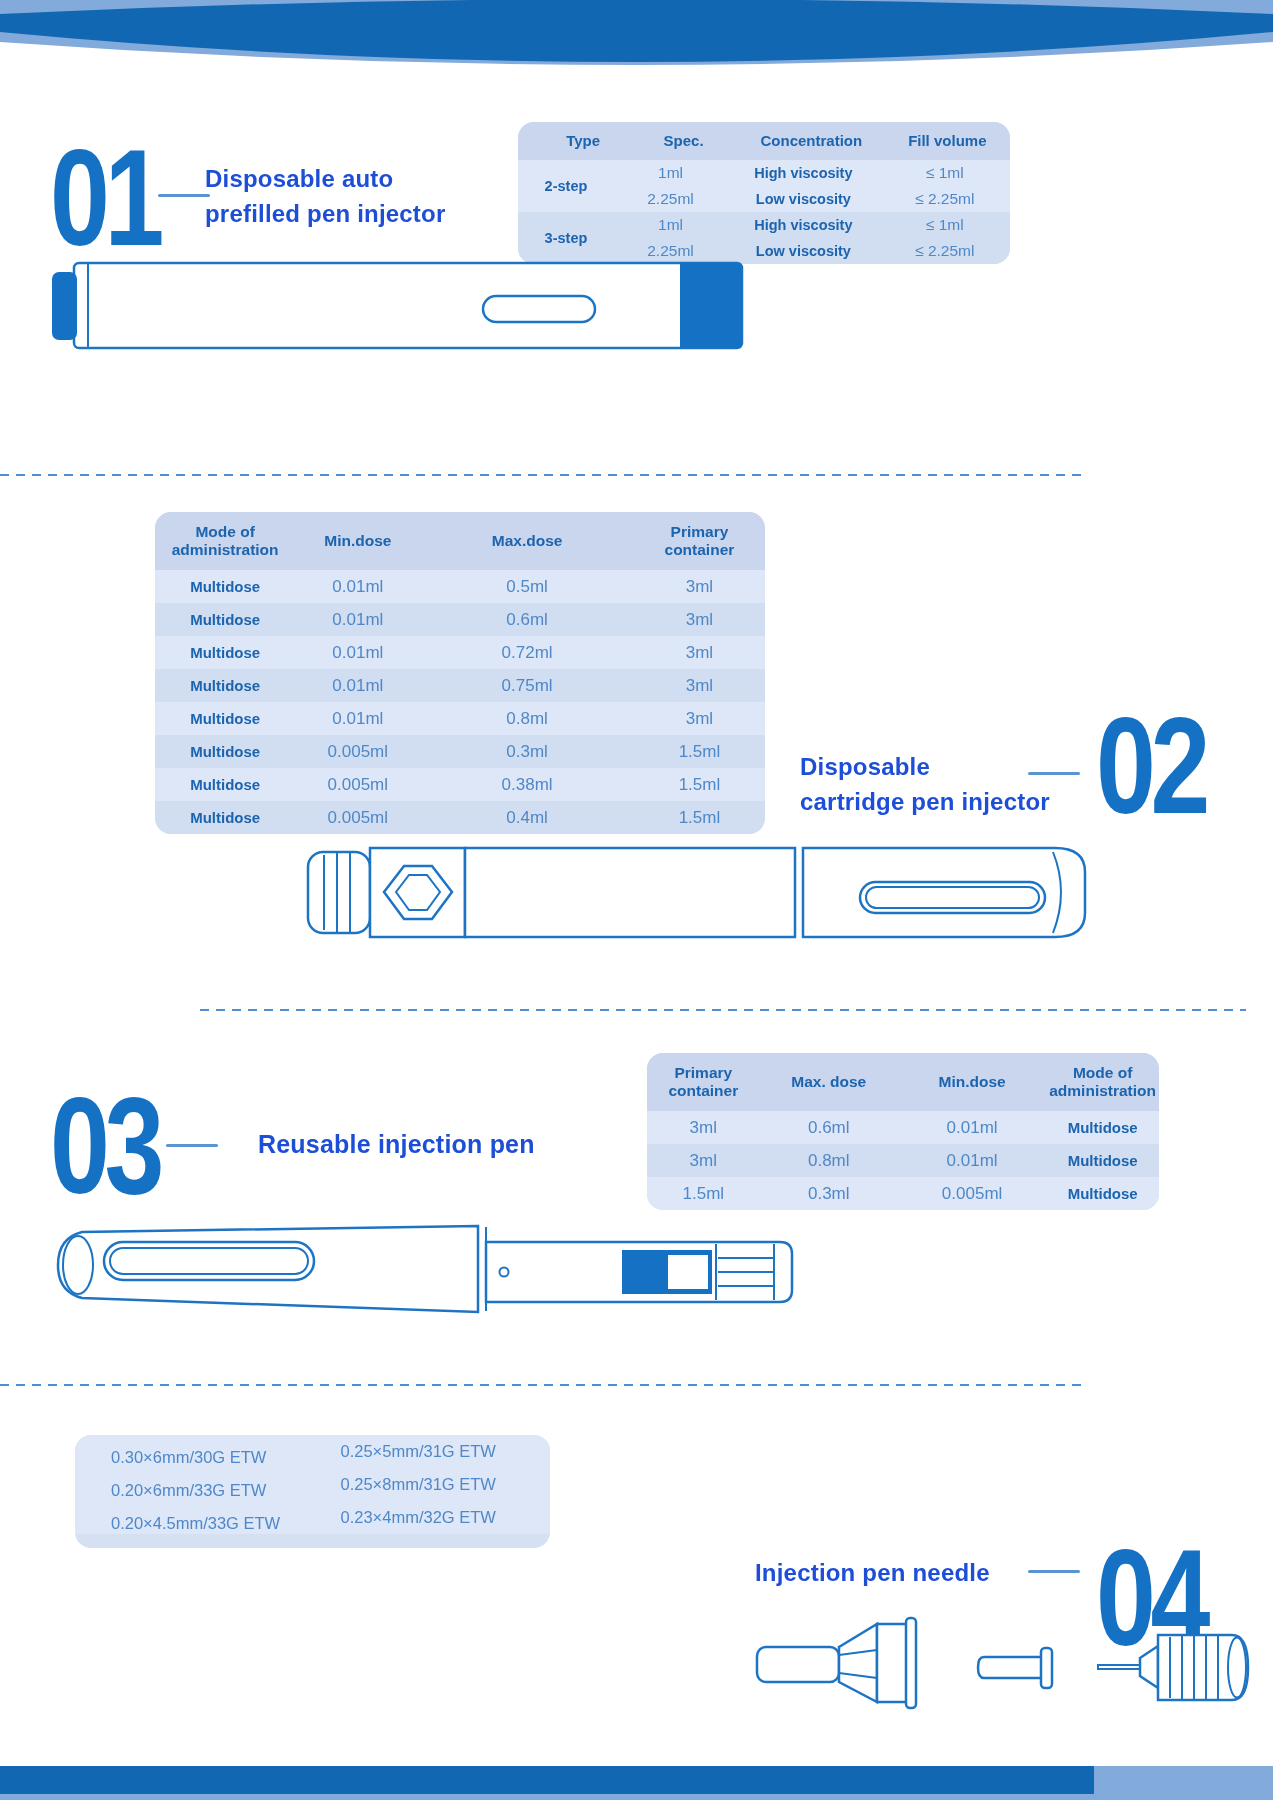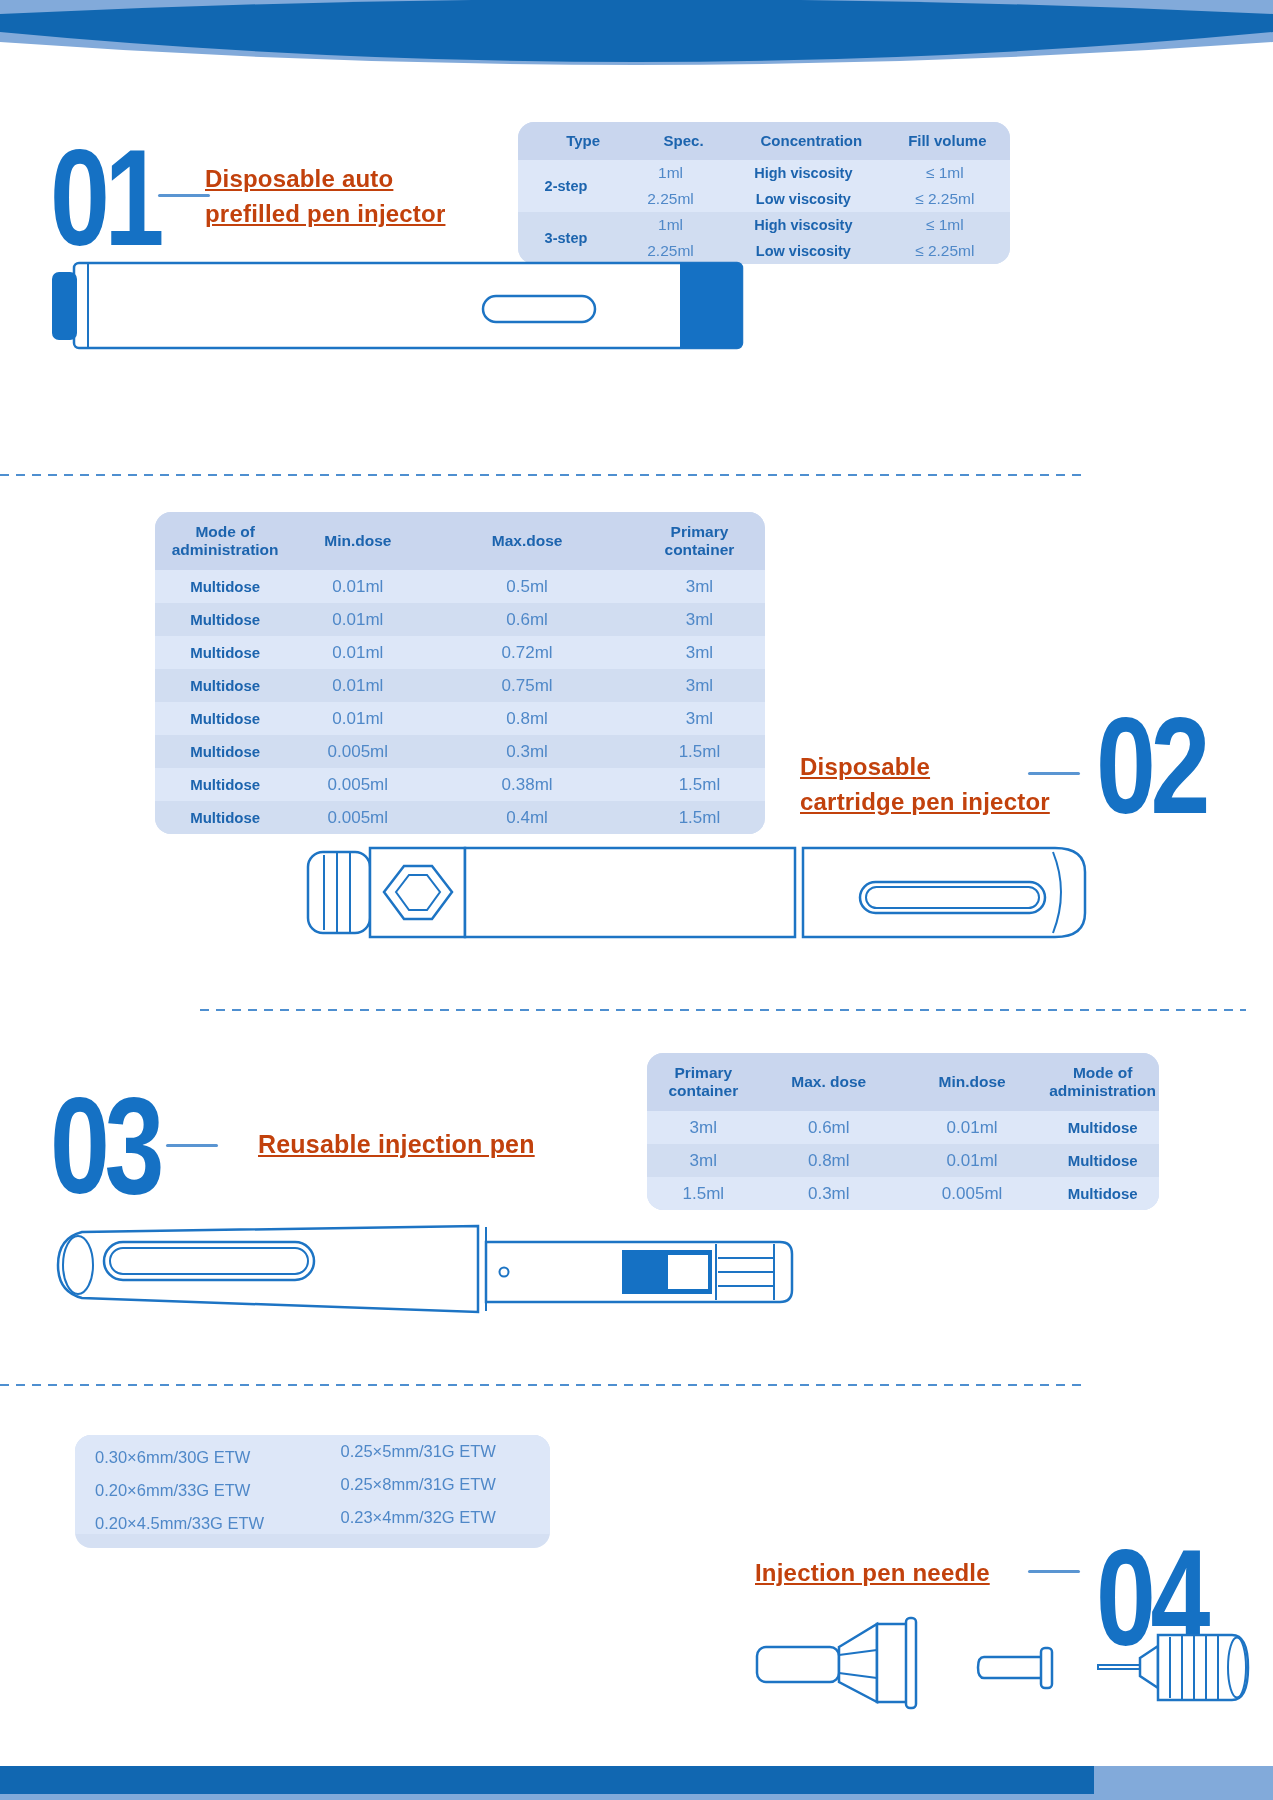--- a/index.html
+++ b/index.html
@@ -3,21 +3,21 @@
 <meta charset="utf-8">
 <style>
   html,body{margin:0;padding:0;background:#ffffff;}
   body{font-family:"Liberation Sans", sans-serif;}
   .page{position:relative;width:1273px;height:1800px;background:#ffffff;overflow:hidden;}
   .abs{position:absolute;}
 
   
   .big-num{font-size:138px;font-weight:bold;color:#1571c4;line-height:1;letter-spacing:-7px;
            transform:scaleX(.78);transform-origin:0 0;white-space:nowrap;}
-  .sec-title{font-weight:bold;color:#c2410c;font-size:24px;line-height:1.45;letter-spacing:.2px;white-space:nowrap;text-decoration:underline;}
+  .sec-title{font-weight:bold;color:#1d4ed8;font-size:24px;line-height:1.45;letter-spacing:.2px;white-space:nowrap;}
   .dash{height:3px;background:#5a95d2;border-radius:2px;width:52px;}
 
   
   .divider{height:2px;background:repeating-linear-gradient(90deg,#4e8fd0 0 9px,transparent 9px 16px);}
 
   
   .tbl{border-radius:16px;overflow:hidden;background:#d5e0f3;}
   .hdr-row{display:flex;background:#c9d6ee;align-items:center;}
   .hdr-cell{display:flex;align-items:center;justify-content:center;text-align:center;
             font-weight:bold;color:#1c64ae;font-size:15.5px;line-height:1.15;}
@@ -50,21 +50,21 @@
   #t3 .hdr-row{height:58px;}
   #t3 .t-row{height:33px;}
   #t3 .c1{width:22%;} #t3 .c2{width:27%;} #t3 .c3{width:29%;} #t3 .c4{width:22%;}
 
   
   #t4{width:475px;padding-bottom:14px;}
   #t4 .hdr-row{height:47px;justify-content:center;}
   #t4 .hdr-cell{font-size:16px;}
   #t4 .t-row{height:33px;}
   #t4 .t-cell{justify-content:flex-start;font-size:16.5px;}
-  #t4 .c1{width:50%;padding-left:20px;box-sizing:border-box;margin-top:11px;}
+  #t4 .c1{width:50%;padding-left:36px;box-sizing:border-box;margin-top:11px;}
   #t4 .c2{width:50%;padding-left:28px;box-sizing:border-box;}
 
   svg{display:block;}
 </style>
 </head>
 <body>
 
 <div class="page">
 
   <div class="abs" style="left:0;top:0;">

